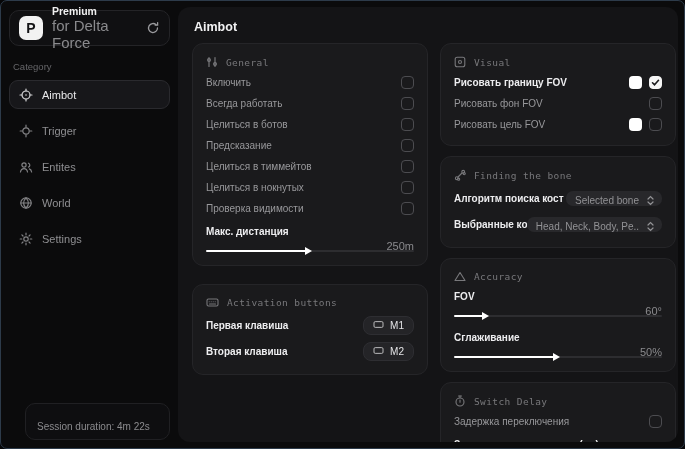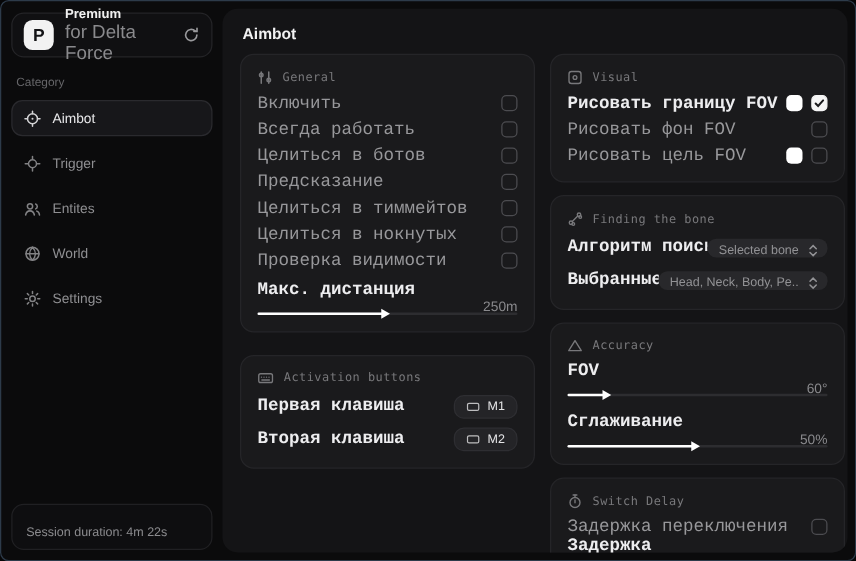--- a/index.html
+++ b/index.html
@@ -11,48 +11,48 @@
   .premium{display:flex;align-items:center;gap:9px;height:36px;border:1px solid #242427;border-radius:10px;background:#101012;padding:0 9px;box-sizing:border-box;}
   .plogo{width:24px;height:24px;border-radius:7px;background:#f2f2f2;color:#141416;font-weight:bold;font-size:14px;display:flex;align-items:center;justify-content:center;flex:0 0 auto;}
   .ptxt{line-height:1.15;}
   .ptitle{font-size:10.5px;font-weight:bold;color:#f0f0f0;}
   .psub{font-size:15px;color:#8a8a8d;}
   .sync{margin-left:auto;color:#9a9a9d;display:flex;}
   .cat{font-size:9.5px;color:#666669;margin:15px 4px 8px 4px;}
   .nav-item{display:flex;align-items:center;gap:9px;height:29px;border-radius:9px;padding:0 9px;margin-bottom:7px;font-size:11px;color:#8f8f92;border:1px solid transparent;box-sizing:border-box;cursor:pointer;}
   .nav-item.active{background:#17171a;border-color:#2a2a2e;color:#e8e8ea;}
   .nav-item .ic{display:flex;color:inherit;opacity:.9;}
-  .session{position:absolute;left:8px;right:8px;bottom:8px;height:37px;border:1px solid #202023;border-radius:10px;box-sizing:border-box;display:flex;align-items:flex-end;padding:7px 11px;font-size:10px;color:#8b8b8e;background:#0e0e10;}
+  .session{position:absolute;left:24px;right:8px;bottom:8px;height:37px;border:1px solid #202023;border-radius:10px;box-sizing:border-box;display:flex;align-items:flex-end;padding:7px 11px;font-size:10px;color:#8b8b8e;background:#0e0e10;}
 
   
   .main{position:absolute;left:177px;top:6px;right:6px;bottom:6px;background:#141416;border-radius:12px;overflow:hidden;}
   .main-title{font-size:12.5px;font-weight:bold;color:#f2f2f3;padding:13px 16px 9px 16px;}
   .cols{display:flex;gap:12px;padding:0 14px;align-items:flex-start;}
   .col{display:flex;flex-direction:column;width:236px;flex:0 0 auto;}
   .card{background:#1a1a1c;border:1px solid #252528;border-radius:11px;padding:10px 13px;box-sizing:border-box;width:100%;}
   .card-h{display:flex;align-items:center;gap:8px;font-family:"DejaVu Sans Mono",monospace;font-size:9.5px;letter-spacing:.4px;color:#78787b;padding:2px 0 4px 0;}
   .card-h .ic{display:flex;color:#78787b;}
   .row{display:flex;align-items:center;height:21px;}
-  .row .lbl{font-size:14px;color:#98989b;font-family:Liberation Mono, monospace;}
+  .row .lbl{font-size:10px;color:#98989b;}
   .row .lbl.bright{color:#ededef;font-weight:bold;}
   .row .right{margin-left:auto;display:flex;align-items:center;gap:7px;}
   .val{font-size:11px;color:#8a8a8d;margin-top:28px;}
   
   .cb{width:13px;height:13px;border:1.5px solid #4c4c50;border-radius:4px;box-sizing:border-box;display:flex;align-items:center;justify-content:center;cursor:pointer;background:transparent;}
   .cb.on{background:#f5f5f5;border-color:#f5f5f5;}
   .cb svg{display:none;}
   .cb.on svg{display:block;}
   .swatch{width:13px;height:13px;border-radius:4px;background:#ffffff;cursor:pointer;}
   
   .slider{position:relative;height:9px;margin-top:4px;cursor:pointer;}
   .slider .track{position:absolute;left:0;right:0;top:3.5px;height:2px;background:#2d2d30;border-radius:2px;}
   .slider .fill{position:absolute;left:0;top:3.5px;height:2px;background:#ffffff;border-radius:2px;}
   .slider .fill::after{content:"";position:absolute;right:-2px;top:-3px;border-left:7px solid #ffffff;border-top:4px solid transparent;border-bottom:4px solid transparent;}
   
-  .keybtn{display:flex;align-items:center;gap:6px;background:#242427;border:1px solid #2e2e32;border-radius:8px;padding:3px 9px;font-size:10px;color:#e4e4e6;cursor:pointer;}
+  .keybtn{display:flex;align-items:flex-start;gap:6px;background:#242427;border:1px solid #2e2e32;border-radius:8px;padding:3px 9px;font-size:10px;color:#e4e4e6;cursor:pointer;}
   .keybtn .ic{display:flex;color:#bdbdbf;}
   
   .select{display:flex;align-items:center;gap:7px;background:#28282b;border-radius:7px;padding:4px 7px 0 9px;font-size:10px;color:#929295;cursor:pointer;white-space:nowrap;}
   .select .ic{display:flex;color:#929295;}
   .gap18{height:18px;flex:0 0 auto;}
   .gap10{height:10px;flex:0 0 auto;}
   .mt2{margin-top:2px;}
   .nowrap{white-space:nowrap;overflow:hidden;}
 </style>
 </head>

